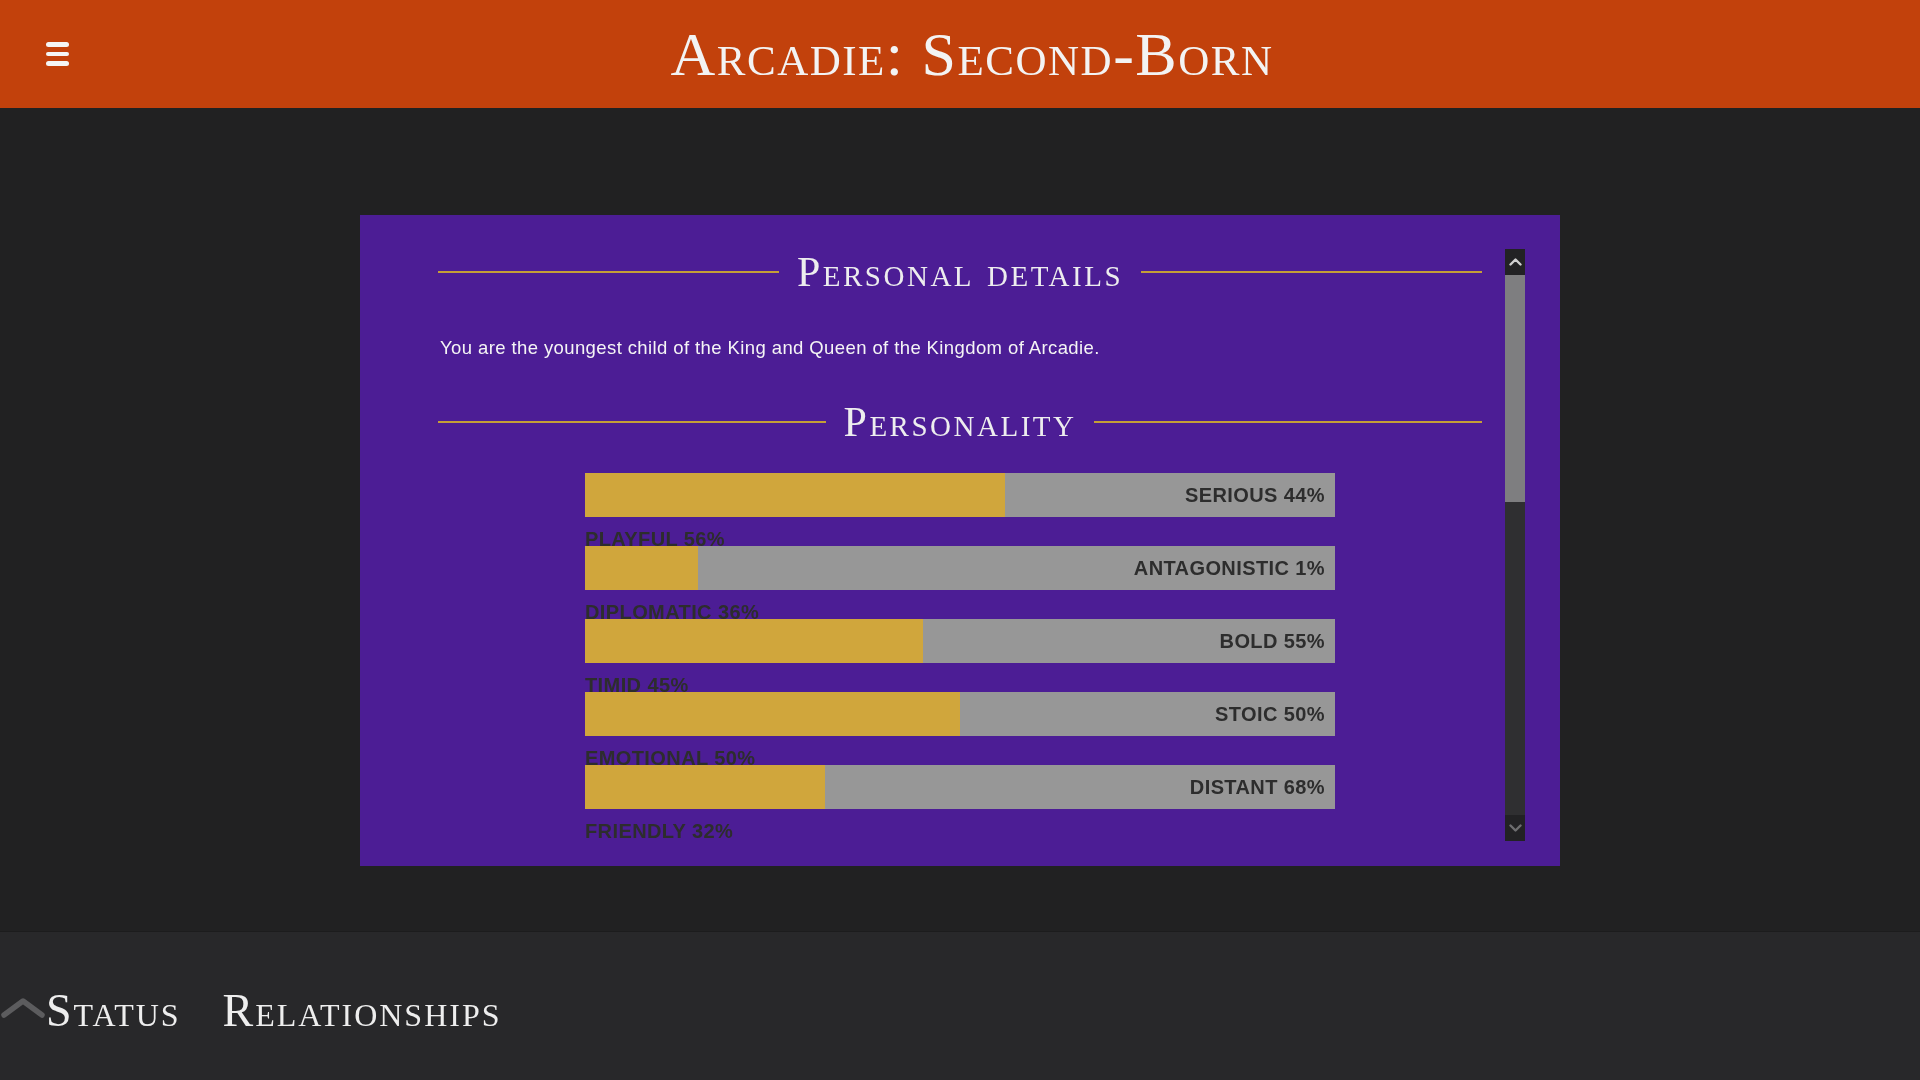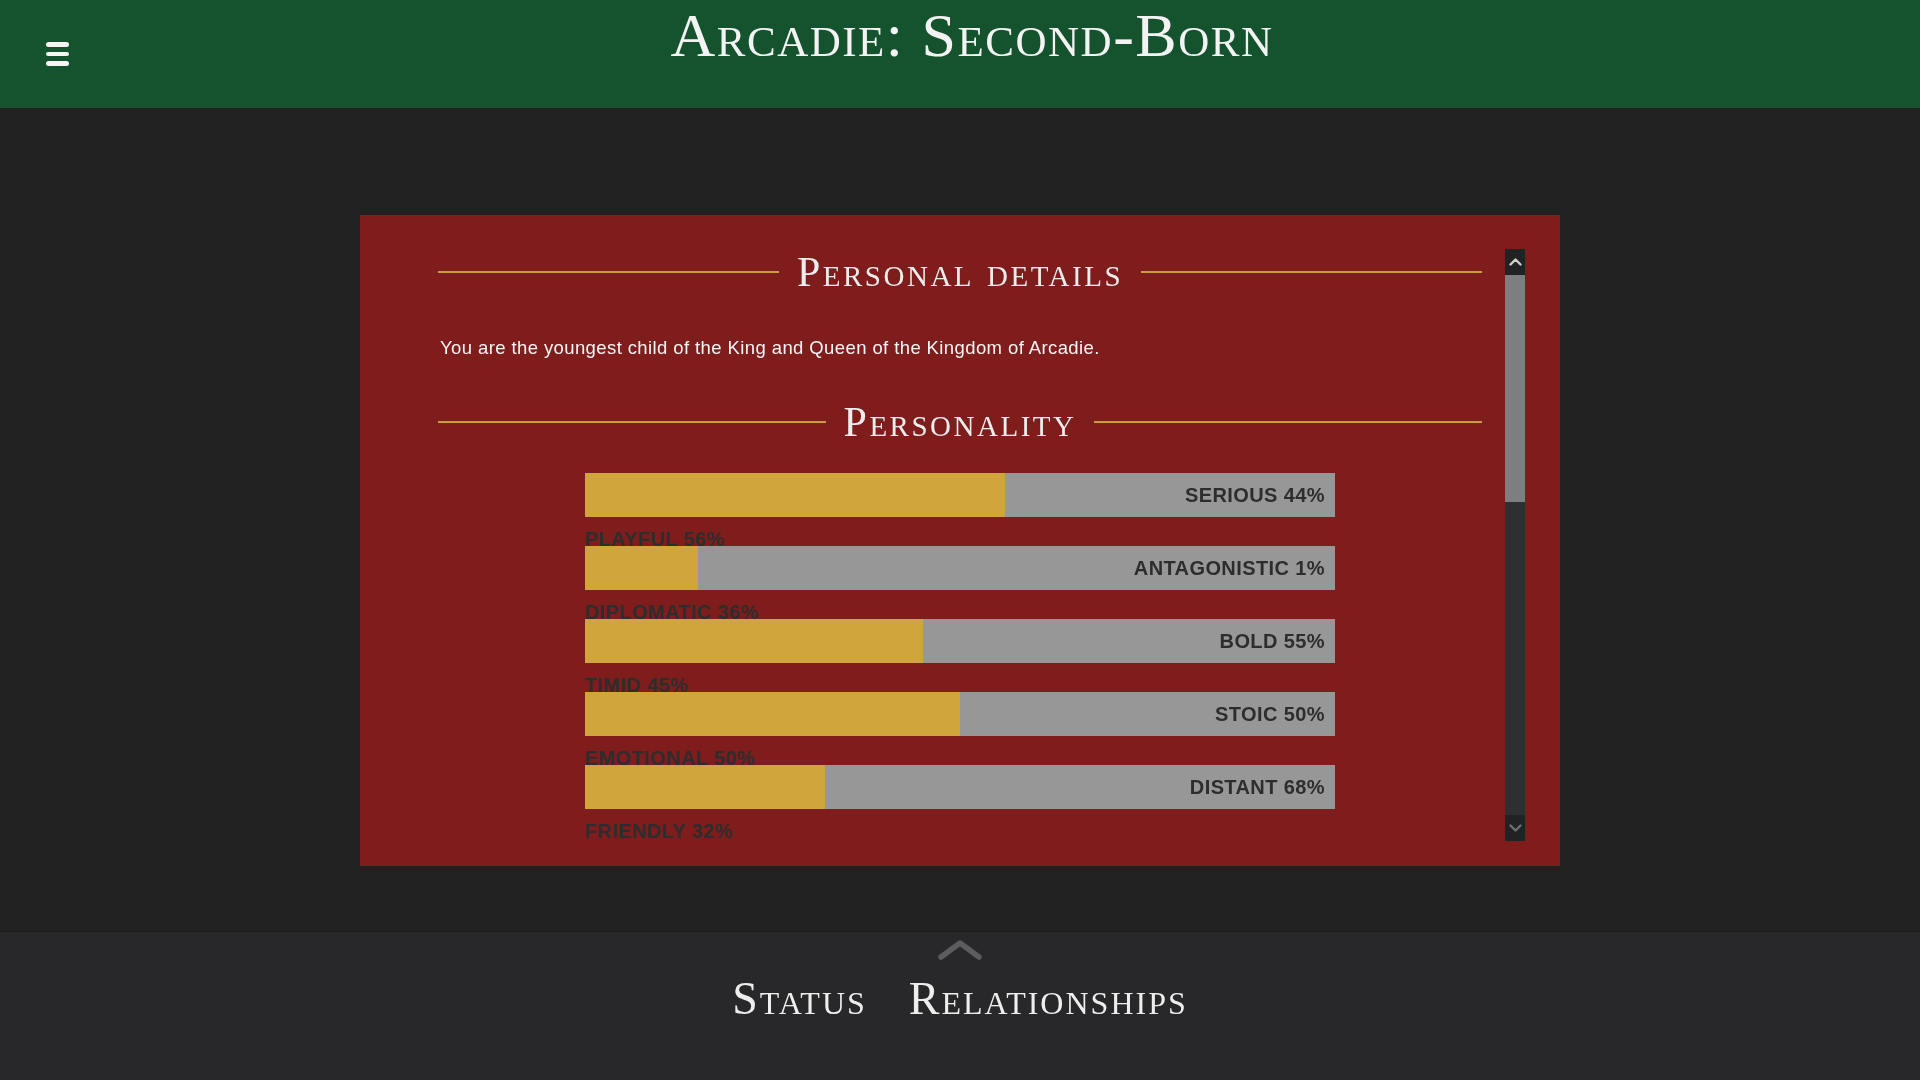--- a/index.html
+++ b/index.html
@@ -4,37 +4,37 @@
 <style>
   * { margin:0; padding:0; box-sizing:border-box; }
   html,body { background:#212122; }
   .screen {
     position:relative; width:1920px; height:1080px;
     background:#212122; overflow:hidden;
     font-family:"Liberation Sans", sans-serif;
   }
   
   .topbar {
-    position:relative; height:108px; background:#14532d;
-    display:flex; justify-content:center;padding-left:24px;
+    position:relative; height:108px; background:#c2410c;
+    display:flex; align-items:center; justify-content:center;padding-left:24px;
   }
   .menu-btn {
     position:absolute; left:46px; top:39px;
     width:30px; height:30px; background:none; border:none; cursor:pointer;
     display:flex; flex-direction:column; justify-content:center; gap:5px;
   }
   .menu-btn .hbar { display:block; width:23px; height:4.5px; border-radius:2.5px; background:#f5f5f5; }
   .page-title {
     font-family:"Liberation Serif", serif; font-variant:small-caps; font-weight:400;
     font-size:62px; letter-spacing:1.5px; color:#f3f3f3;
   }
   
   .panel {
     position:relative; width:1200px; height:651px;
-    margin:107px auto 0; background:#7f1d1d;
+    margin:107px auto 0; background:#4c1d95;
   }
   .panel-inner { padding-top:36px; }
   .sec-header { display:flex; align-items:center; gap:18px; margin:0 78px; height:42px; }
   .sec-header .gold-line { flex:1; height:2px; background:#c59f37; }
   .sec-header .sec-title {
     font-family:"Liberation Serif", serif; font-variant:small-caps; font-weight:400;
     font-size:42px; line-height:1; letter-spacing:2.5px; color:#ededee; white-space:nowrap;
   }
   .panel-text {
     margin:44px 80px 0; font-size:18.5px; letter-spacing:0.4px; color:#f5f5f5;
@@ -59,21 +59,21 @@
   .pscroll .sbtn {
     width:20px; height:26px; background:#222224; border:none; cursor:pointer;
     display:flex; align-items:center; justify-content:center;
   }
   .pscroll .strack { position:relative; width:20px; height:540px; background:#2f2f31; }
   .pscroll .sthumb { position:absolute; left:0; width:20px; background:#7e7e80; cursor:pointer; }
   
   .footer {
     position:absolute; left:0; right:0; bottom:0; height:149px;
     background:#28282a; border-top:1px solid #1c1c1d;
-    display:flex; flex-direction:column; align-items:center;
+    display:flex; flex-direction:row; align-items:center;
   }
   .collapse-btn { background:none; border:none; cursor:pointer; margin-top:6px; height:26px; }
   .footer-buttons { display:flex; gap:42px; margin-top:10px; }
   .footer-btn {
     background:none; border:none; cursor:pointer;
     font-family:"Liberation Serif", serif; font-variant:small-caps; font-weight:400;
     font-size:46px; letter-spacing:2px; color:#eeeeee; line-height:1.1;
   }
 </style>
 </head>

